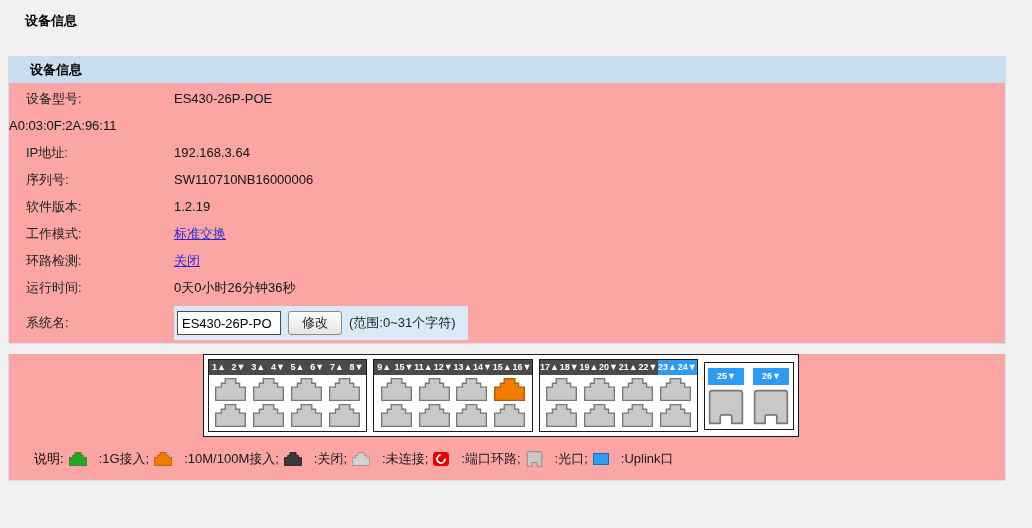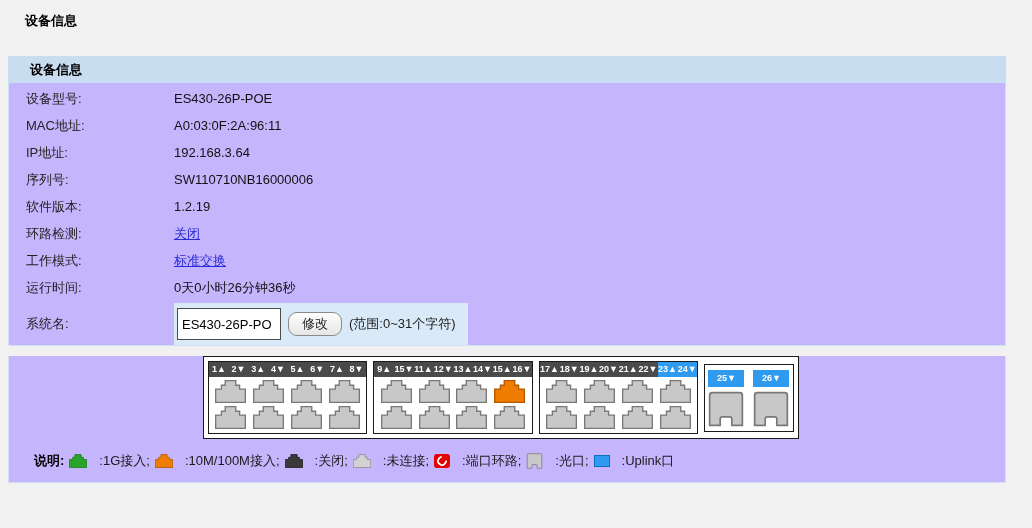--- a/index.html
+++ b/index.html
@@ -23,54 +23,54 @@
   .panel-header {
     background: #c9ddf1;
     height: 27px;
     line-height: 27px;
     font-weight: bold;
     font-size: 13px;
     padding-left: 22px;
     color: #000;
   }
   .panel-body {
-    background: #c4b5fd;
+    background: #fca5a5;
     border: 1px solid #cfe2f3;
     border-top: none;
   }
   .info-rows { padding: 2px 0; }
   .info-row { display: flex; align-items: center; min-height: 27px; }
   .info-label { width: 165px; padding-left: 17px; color: #222; }
   .info-value { color: #111; }
   a.value-link { color: #2929d6; text-decoration: underline; cursor: pointer; }
   .sysname-row { min-height: 40px; align-items: center; }
   .sysname-group {
     display: inline-flex;
     align-items: center;
     gap: 7px;
     background: #d9e9f8;
     padding: 5px 12px 5px 3px;
   }
   .sysname-input {
     width: 104px;
-    height: 32px;
+    height: 24px;
     border: 1px solid #4a4a4a;
     background: #fff;
     font-family: inherit;
     font-size: 13px;
     padding: 1px 4px;
   }
   .modify-btn {
     height: 24px;
     padding: 0 13px;
     font-family: inherit;
     font-size: 13px;
     color: #222;
     border: 1px solid #8a8a8a;
-    border-radius: 9px;
+    border-radius: 3px;
     background: linear-gradient(#fdfdfd, #e6e6e6);
     cursor: pointer;
   }
   .range-hint { color: #222; }
 
   
   .port-panel {
     margin: 10px 0 0 194px;
     width: 596px;
     border: 1px solid #1a1a1a;
@@ -128,21 +128,21 @@
   }
 
   
   .legend {
     display: flex;
     align-items: center;
     gap: 5px;
     padding: 13px 0 12px 25px;
     font-size: 13px;
   }
-  .legend-title { font-weight: bold; color: #000; }
+  .legend-title { font-weight: normal; color: #000; }
   .legend-item { display: inline-flex; align-items: center; gap: 12px; }
   .legend-icon { line-height: 0; display: inline-block; }
   .loop-icon {
     width: 16px; height: 14px;
     background: #e60000;
     border-radius: 3px;
     position: relative;
     display: inline-block;
   }
   .loop-icon::after {
@@ -169,42 +169,41 @@
 
 <div class="panel panel-device">
   <div class="panel-header">设备信息</div>
   <div class="panel-body">
     <div class="info-rows" id="info-rows">
         <div class="info-row">
           <span class="info-label">设备型号:</span>
           <span class="info-value">ES430-26P-POE</span>
         </div>
         <div class="info-row">
-          <span class="info-label">MAC地址:</span>
           <span class="info-value">A0:03:0F:2A:96:11</span>
         </div>
         <div class="info-row">
           <span class="info-label">IP地址:</span>
           <span class="info-value">192.168.3.64</span>
         </div>
         <div class="info-row">
           <span class="info-label">序列号:</span>
           <span class="info-value">SW110710NB16000006</span>
         </div>
         <div class="info-row">
           <span class="info-label">软件版本:</span>
           <span class="info-value">1.2.19</span>
         </div>
         <div class="info-row">
+          <span class="info-label">工作模式:</span>
+          <a class="info-value value-link" href="#">标准交换</a>
+        </div>
+        <div class="info-row">
           <span class="info-label">环路检测:</span>
           <a class="info-value value-link" href="#">关闭</a>
-        </div>
-        <div class="info-row">
-          <span class="info-label">工作模式:</span>
-          <a class="info-value value-link" href="#">标准交换</a>
         </div>
         <div class="info-row">
           <span class="info-label">运行时间:</span>
           <span class="info-value">0天0小时26分钟36秒</span>
         </div>
       </div>
     <div class="info-row sysname-row">
       <span class="info-label">系统名:</span>
       <span class="sysname-group">
         <input class="sysname-input" type="text" value="ES430-26P-PO" style="">

